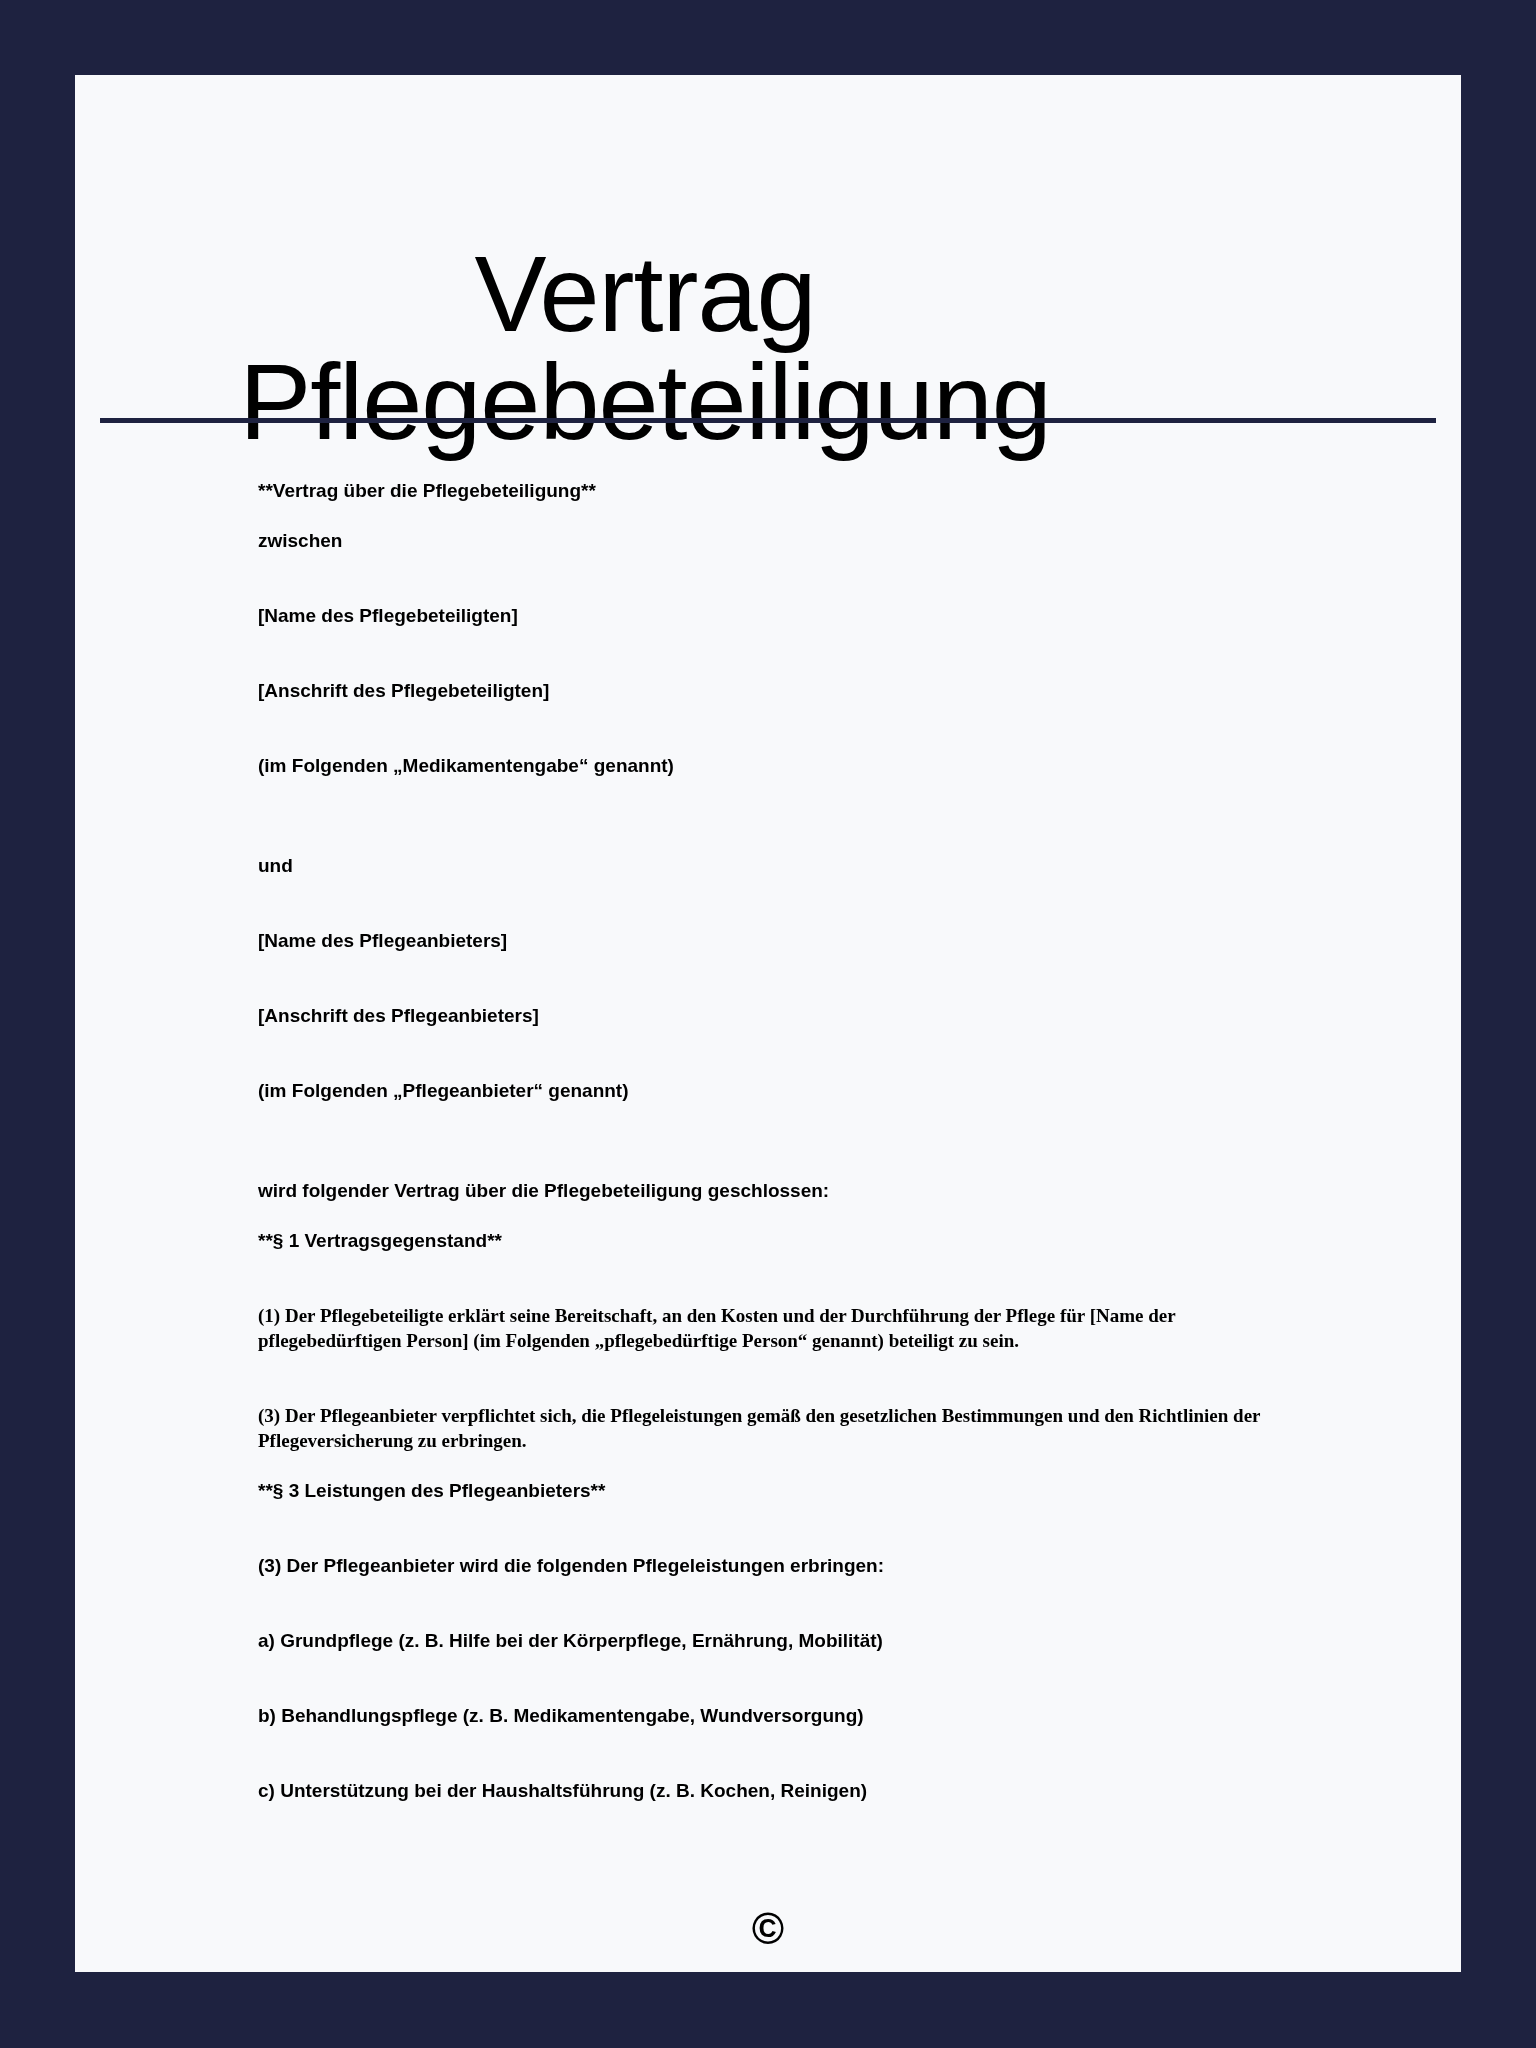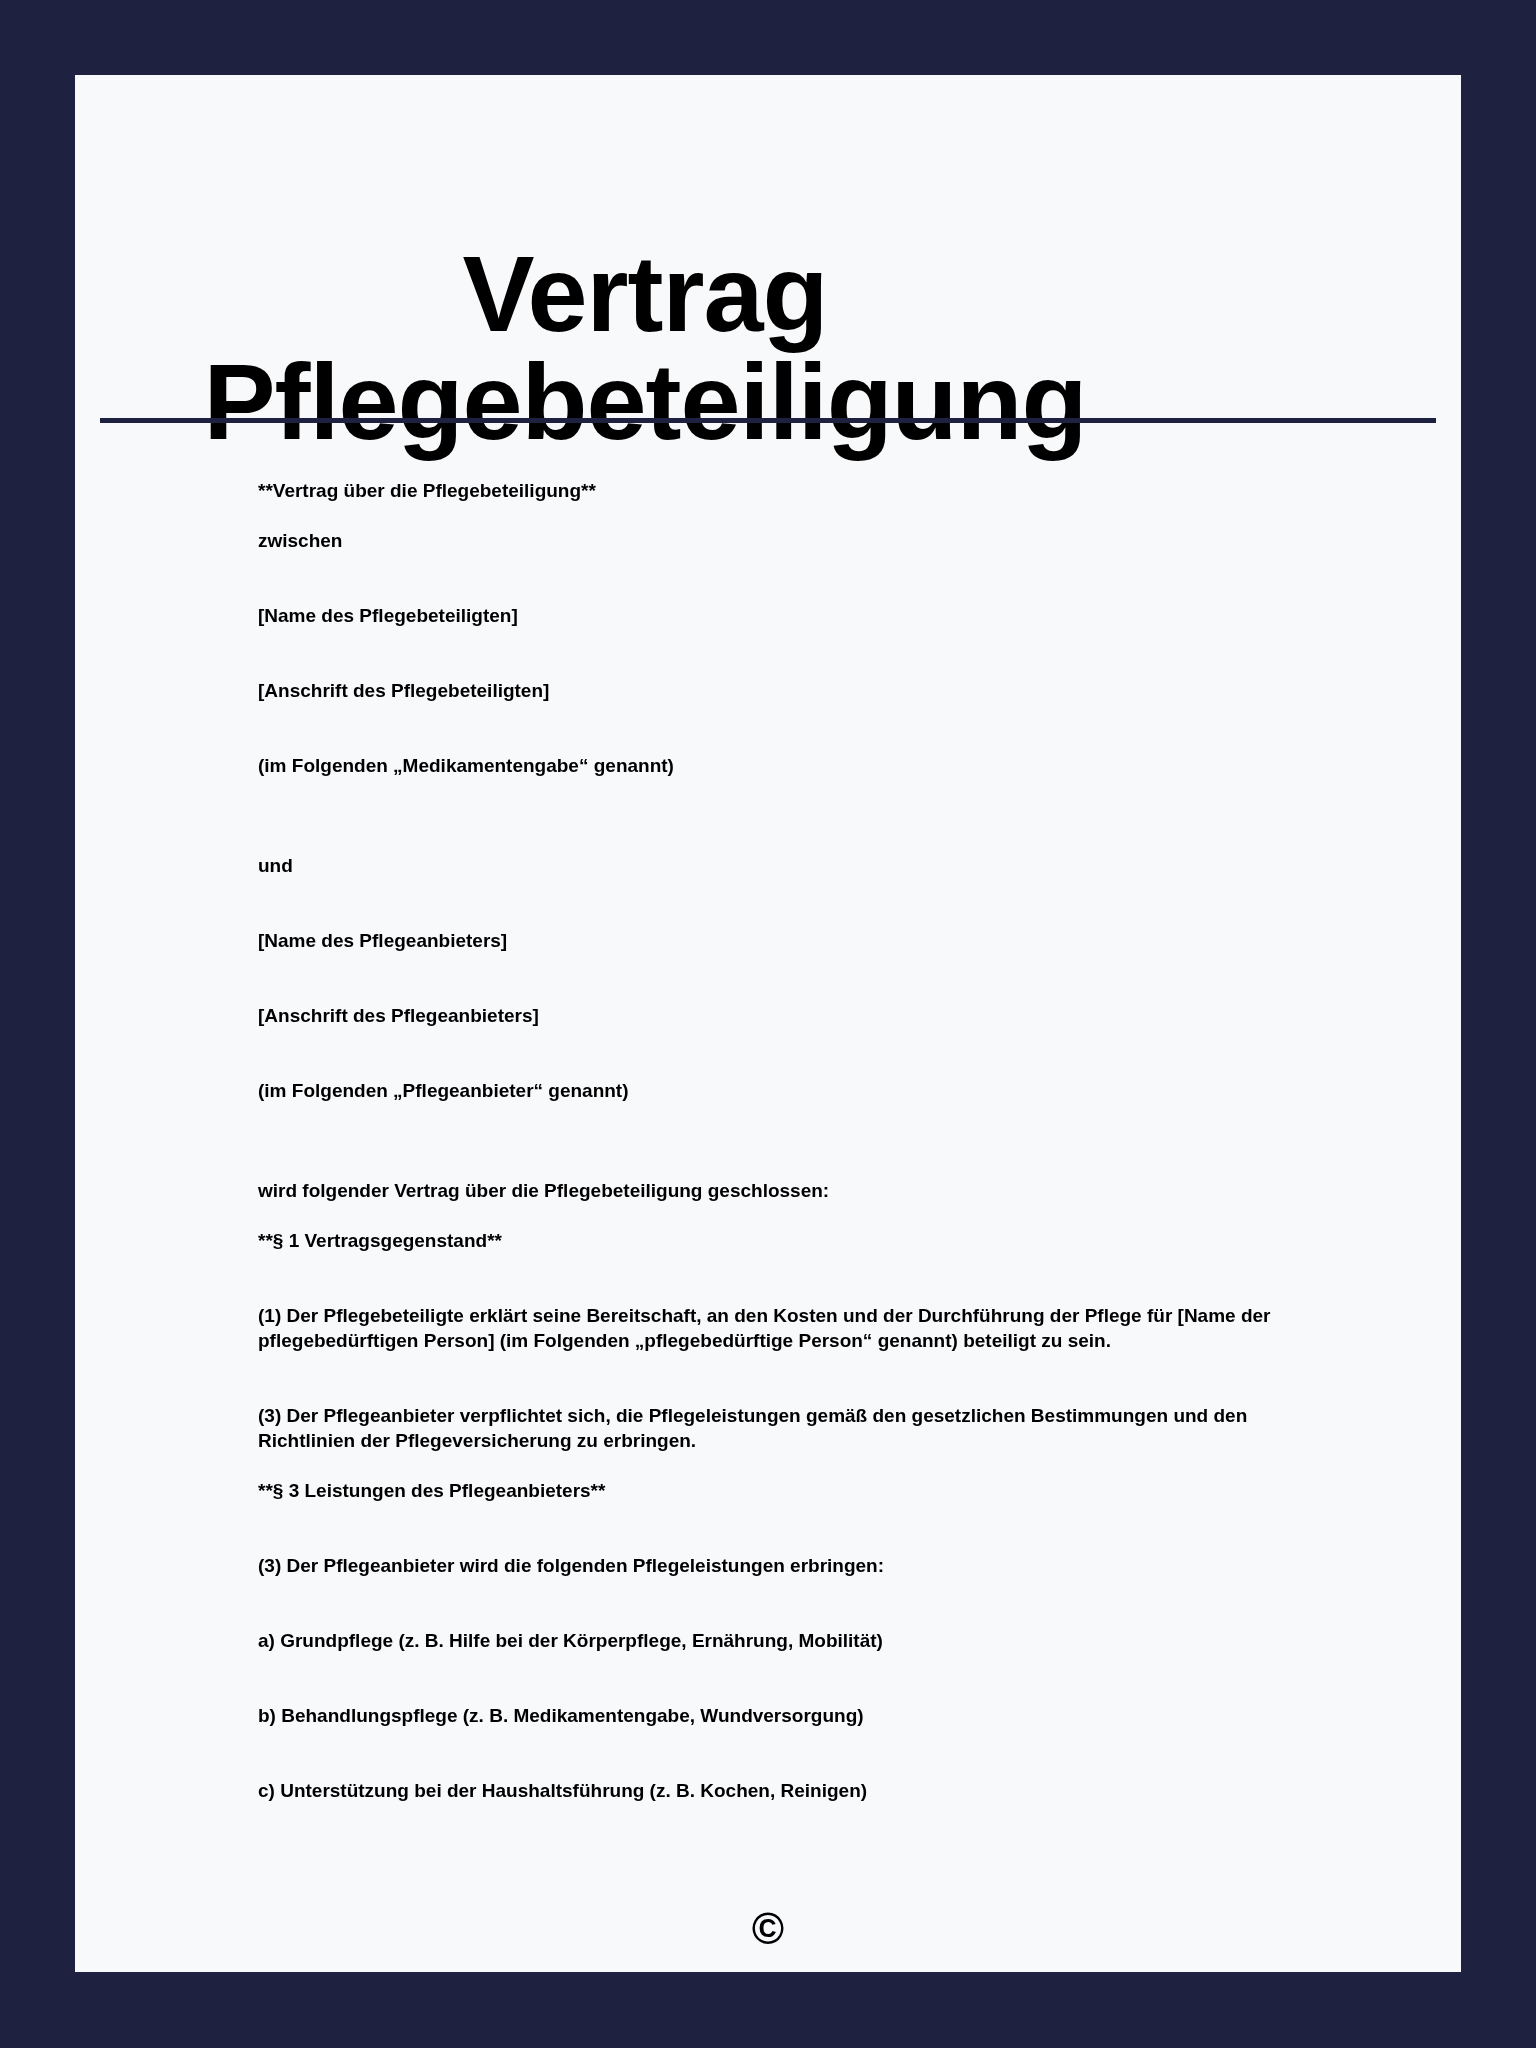--- a/index.html
+++ b/index.html
@@ -23,21 +23,21 @@
       background: #f8f9fb;
     }
     .title {
       position: absolute;
       left: 0;
       top: 240px;
       width: 1140px;
       text-align: center;
       margin: 0;
       font-size: 108px;
-      font-weight: bold;
+      font-weight: normal;
       color: #000;
       line-height: 1;
       letter-spacing: -1px;
       transform: translateY(-75px);
     }
     .divider {
       position: absolute;
       left: 25px;
       top: 343px;
       width: 1336px;
@@ -56,20 +56,21 @@
       margin: 8px;
       font-size: 19px;
       font-weight: bold;
       color: #000;
       line-height: 25px;
       white-space: nowrap;
     }
     .line.wrap {
       white-space: normal;
       width: 1050px;
+      font-family: Liberation Serif, serif;
     }
     .copyright {
       position: absolute;
       left: 0;
       width: 1386px;
       top: 1832px;
       text-align: center;
       font-size: 44px;
       font-weight: bold;
       color: #000;

